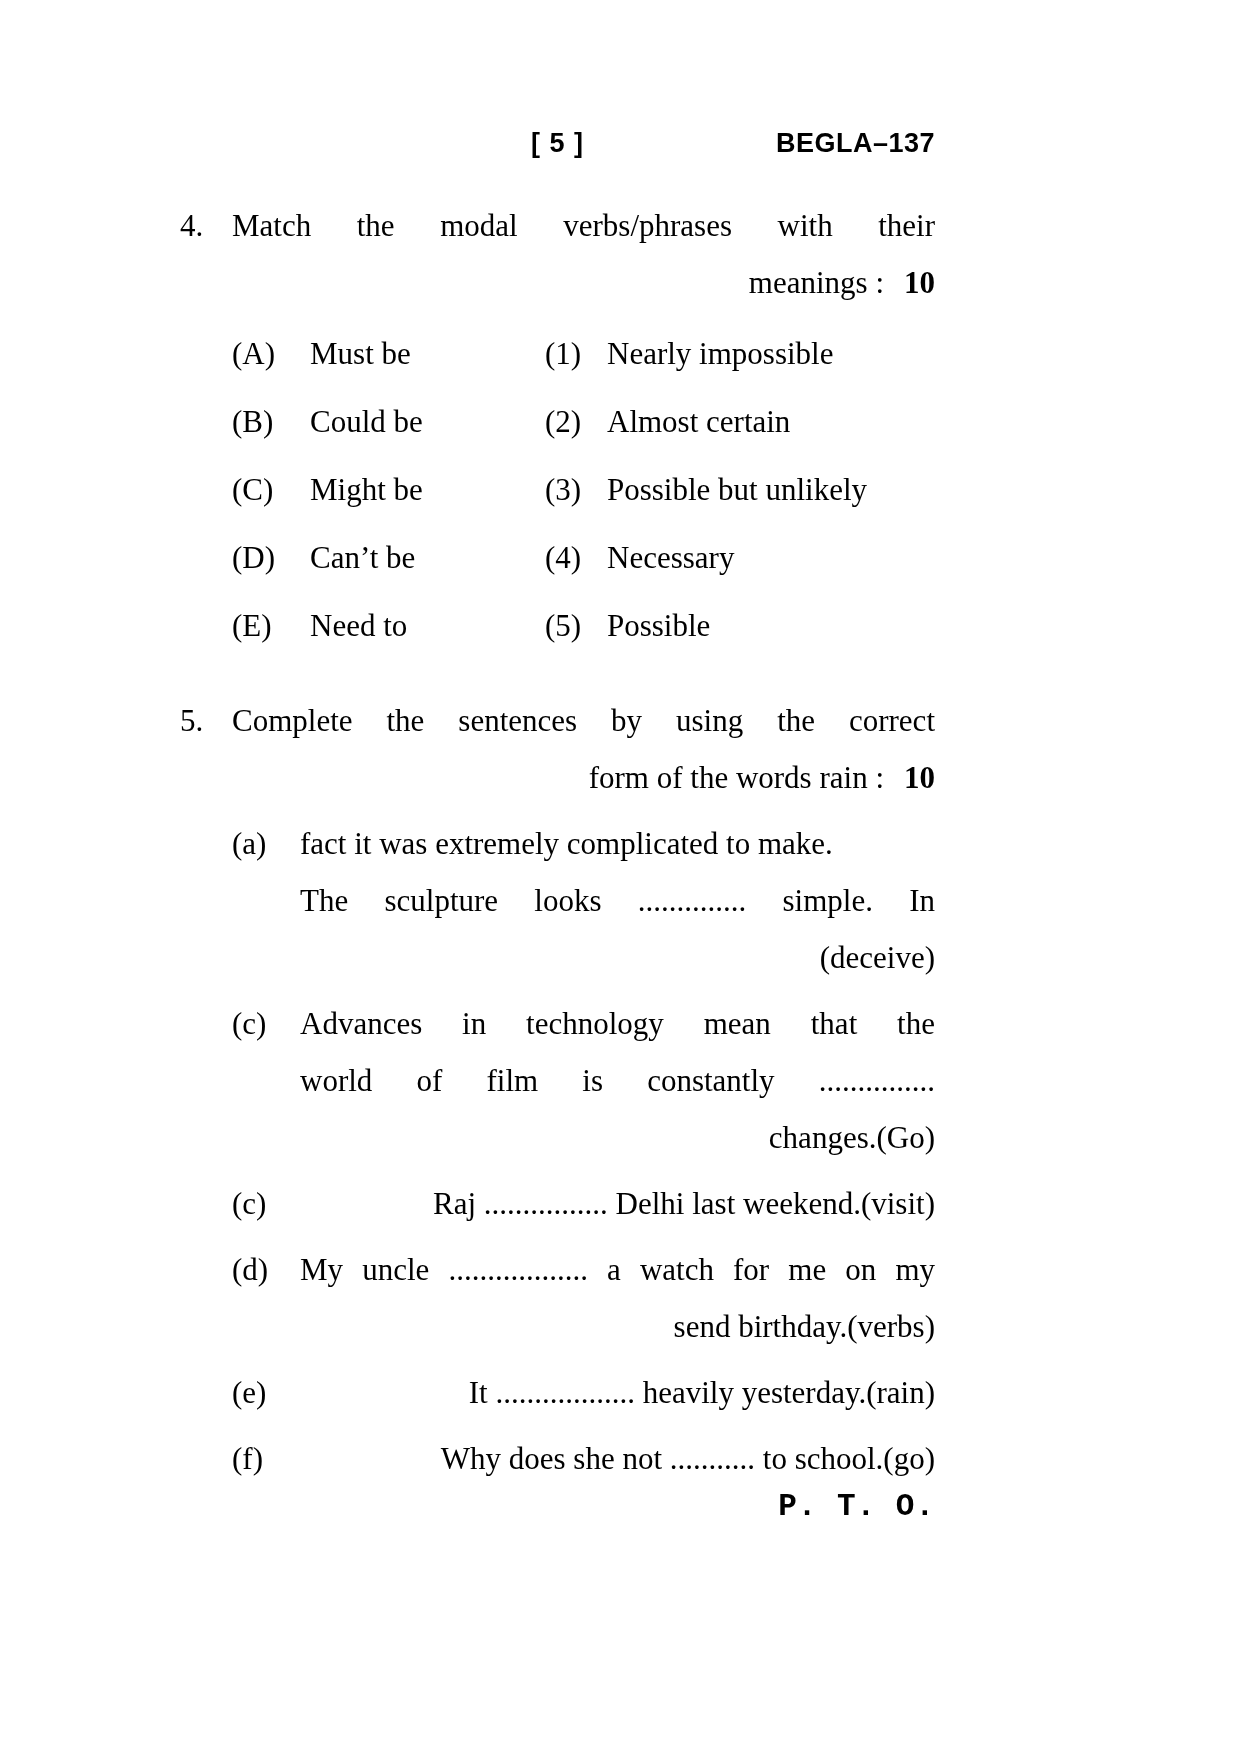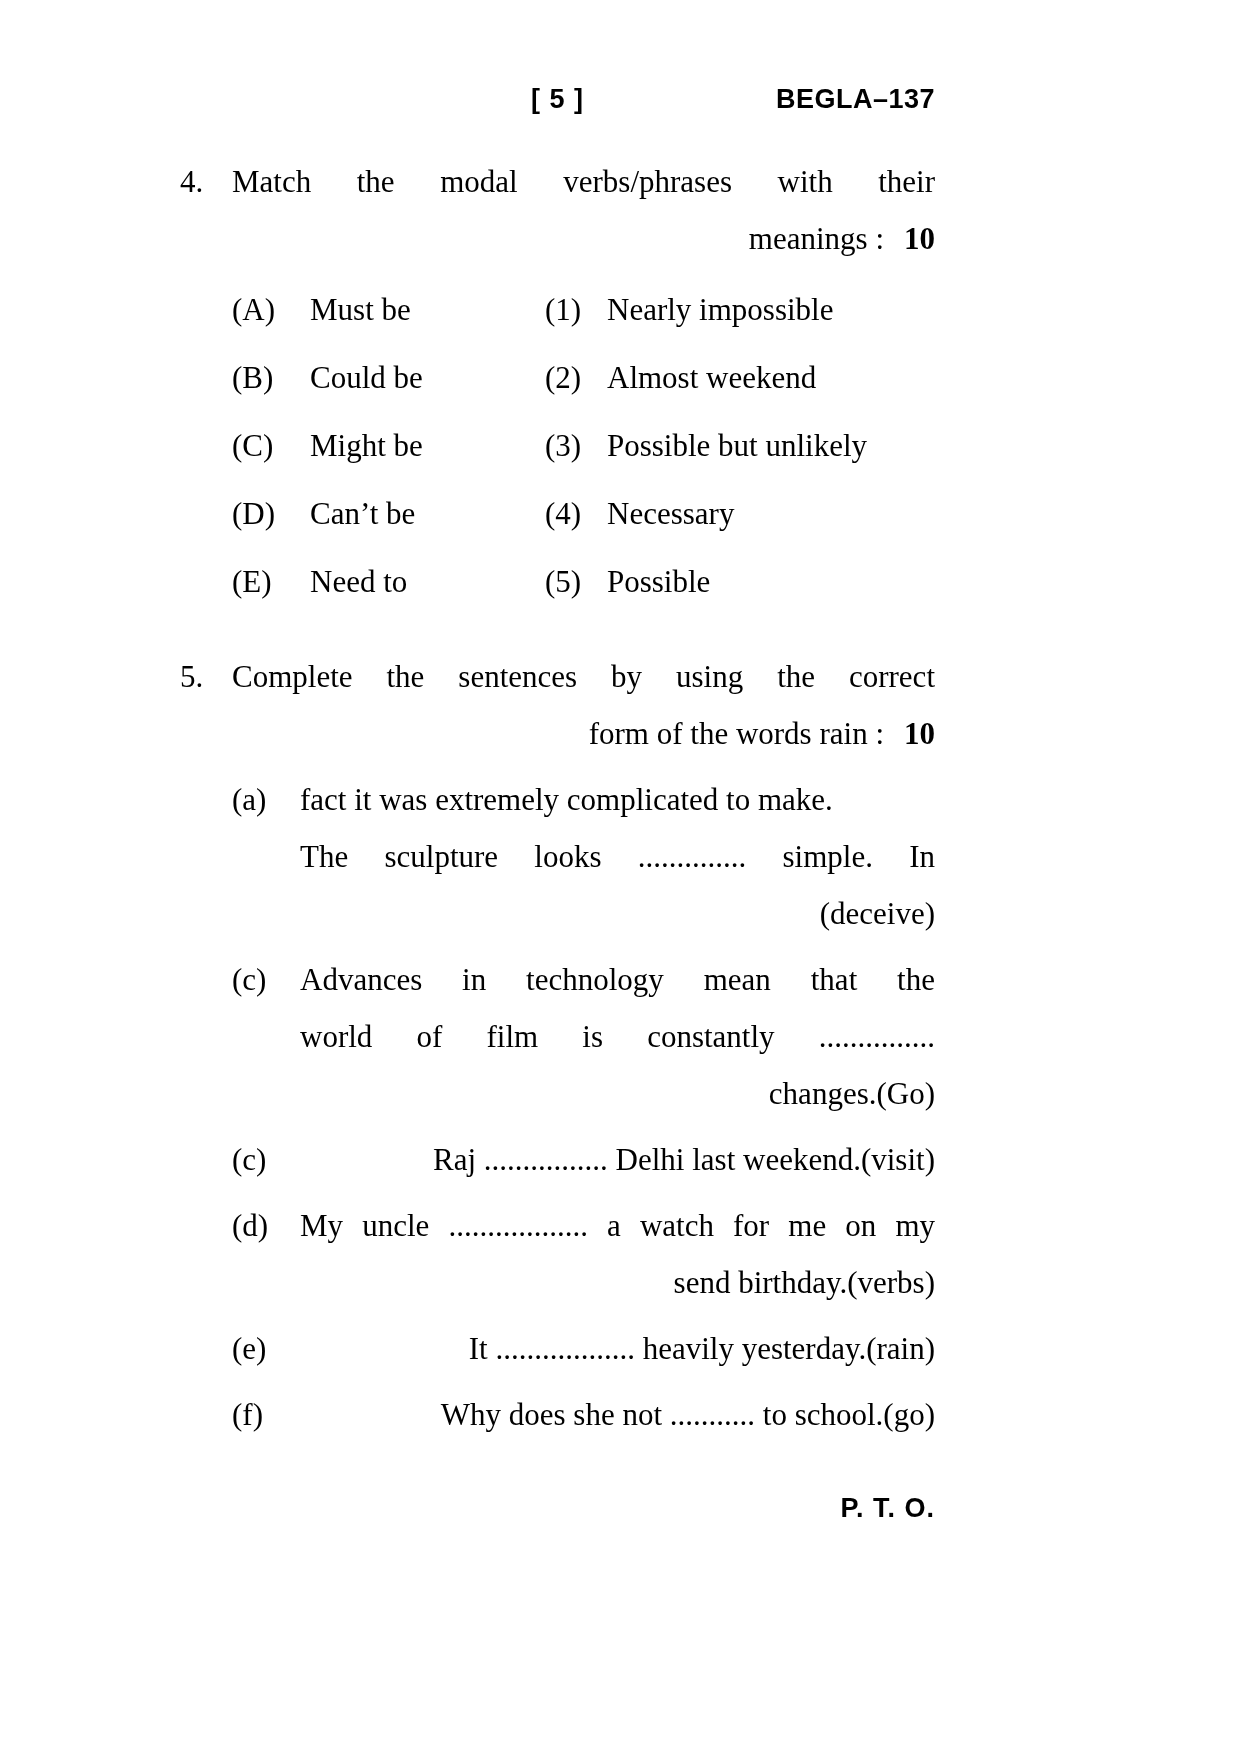--- a/index.html
+++ b/index.html
@@ -14,21 +14,21 @@
     overflow:hidden;
   }
   
   .header{
     display:flex;align-items:baseline;
     font-family:"Liberation Sans","DejaVu Sans",sans-serif;
     font-weight:bold;font-size:27px;
   }
   .header .side{flex:1;}
   .header .pageno{flex:0 0 auto;letter-spacing:1px;}
-  .header .code{flex:1;text-align:right;letter-spacing:.5px;}
+  .header .code{flex:1;text-align:right;letter-spacing:.5px;margin-top:44px;}
 
   
   .question{display:flex;margin-top:38px;font-size:31px;line-height:57px;}
   .qnum{flex:0 0 52px;}
   .qbody{flex:1;min-width:0;}
   .line{line-height:57px;}
   .just{text-align:justify;text-align-last:justify;}
   .flexline{display:flex;justify-content:flex-end;}
   .marks{flex:0 0 auto;padding-left:20px;font-weight:bold;}
 
@@ -38,22 +38,22 @@
 
   
   .item{display:flex;margin-top:9px;line-height:57px;}
   .inum{flex:0 0 68px;}
   .ibody{flex:1;min-width:0;}
   .right{text-align:right;}
 
   
   .footer{
     position:absolute;right:306px;bottom:230px;
-    font-family:Liberation Sans, sans-serif;
-    font-weight:bold;font-size:27px;letter-spacing:1px;
+    font-family:Liberation Mono, monospace;
+    font-weight:bold;font-size:31px;letter-spacing:1px;
   }
 </style>
 </head>
 <body>
 
 <div class="page">
 
   <div class="header">
     <span class="side"></span>
     <span class="pageno">[ 5 ]</span>
@@ -73,21 +73,21 @@
         <div class="mrow">
           <span>(A)</span>
           <span>Must be</span>
           <span>(1)</span>
           <span>Nearly impossible</span>
         </div>
         <div class="mrow">
           <span>(B)</span>
           <span>Could be</span>
           <span>(2)</span>
-          <span>Almost weekend</span>
+          <span>Almost certain</span>
         </div>
         <div class="mrow">
           <span>(C)</span>
           <span>Might be</span>
           <span>(3)</span>
           <span>Possible but unlikely</span>
         </div>
         <div class="mrow">
           <span>(D)</span>
           <span>Can’t be</span>

